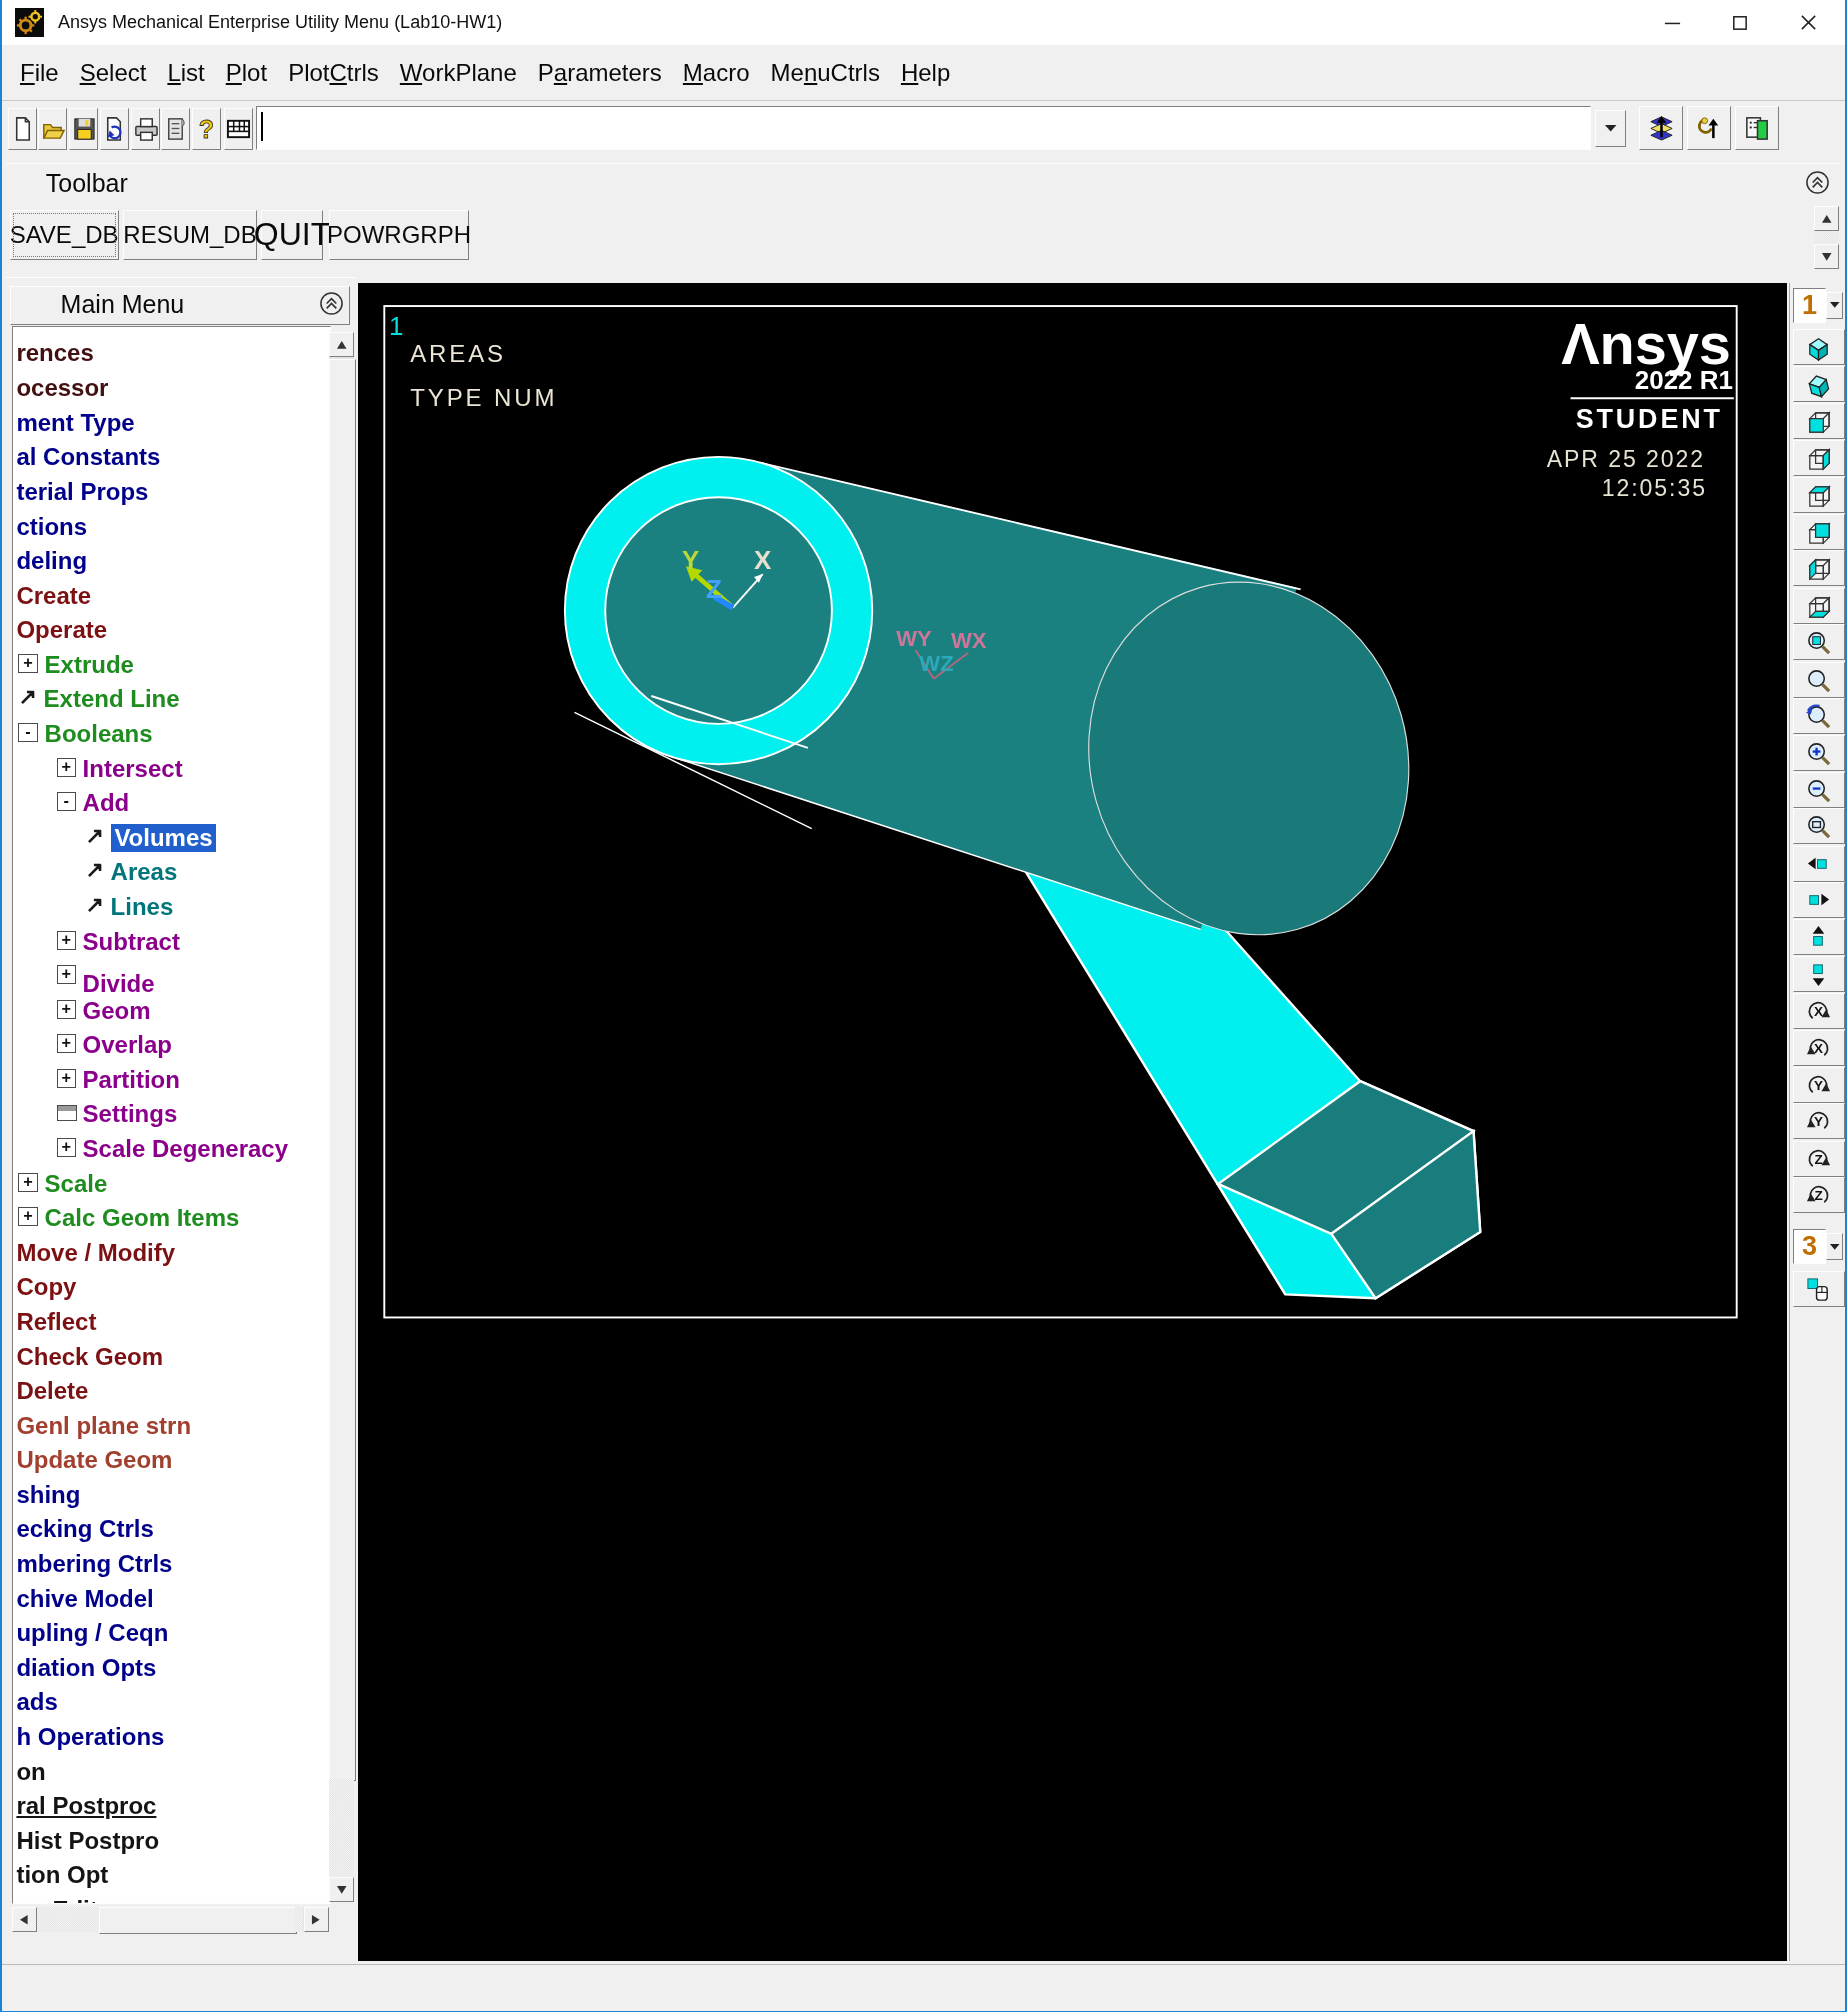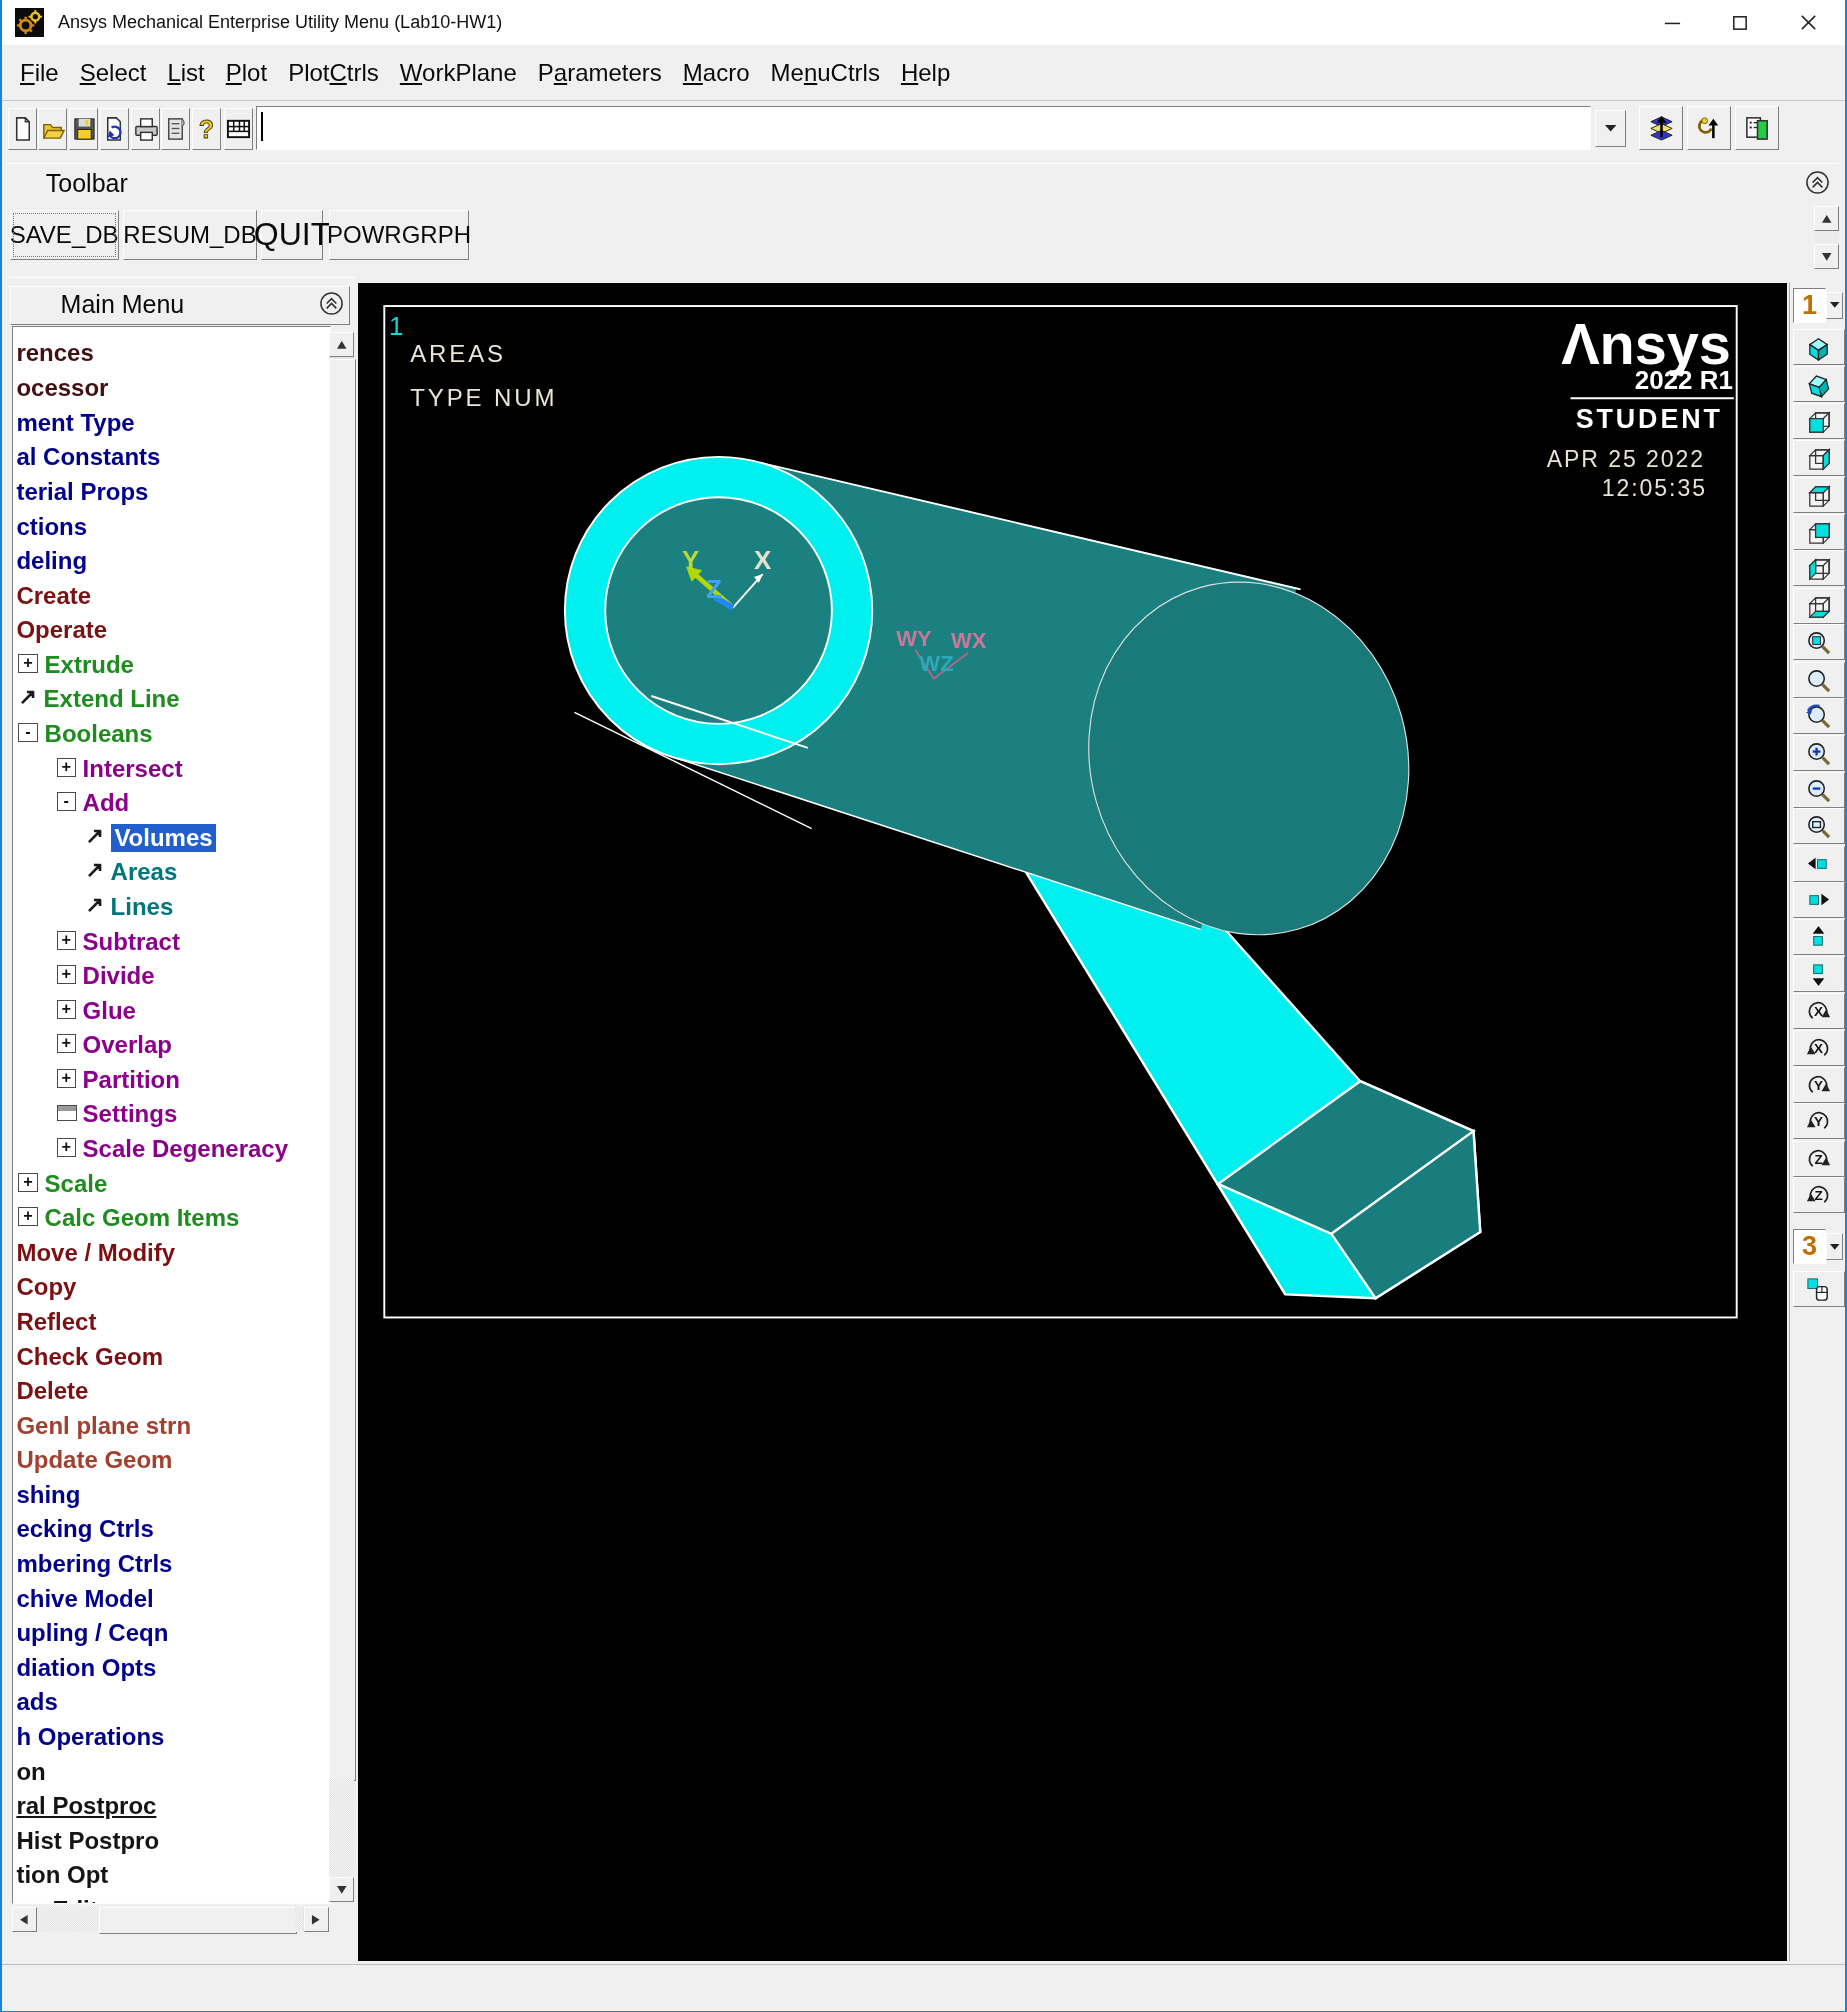--- a/index.html
+++ b/index.html
@@ -274,25 +274,25 @@
       <div class="treerow" style="top: 563px;">
         <span class="arr" style="left: 73px;">↗</span>
         <span class="tlabel c-teal" style="left: 98px;">Lines</span>
       </div>
       <div class="treerow" style="top: 598px;">
         <span class="pm" style="left: 44px;">+</span>
         <span class="tlabel c-purple" style="left: 70px;">Subtract</span>
       </div>
       <div class="treerow" style="top: 632px;">
         <span class="pm" style="left: 44px;">+</span>
-        <span class="tlabel c-purple" style="left: 70px;">Divide</span>
+        <span class="tlabel c-purple" style="left: 70px; margin-top: 8px;">Divide</span>
       </div>
       <div class="treerow" style="top: 667px;">
         <span class="pm" style="left: 44px;">+</span>
-        <span class="tlabel c-purple" style="left: 70px;">Glue</span>
+        <span class="tlabel c-purple" style="left: 70px;">Geom</span>
       </div>
       <div class="treerow" style="top: 701px;">
         <span class="pm" style="left: 44px;">+</span>
         <span class="tlabel c-purple" style="left: 70px;">Overlap</span>
       </div>
       <div class="treerow" style="top: 736px;">
         <span class="pm" style="left: 44px;">+</span>
         <span class="tlabel c-purple" style="left: 70px;">Partition</span>
       </div>
       <div class="treerow" style="top: 770px;">

